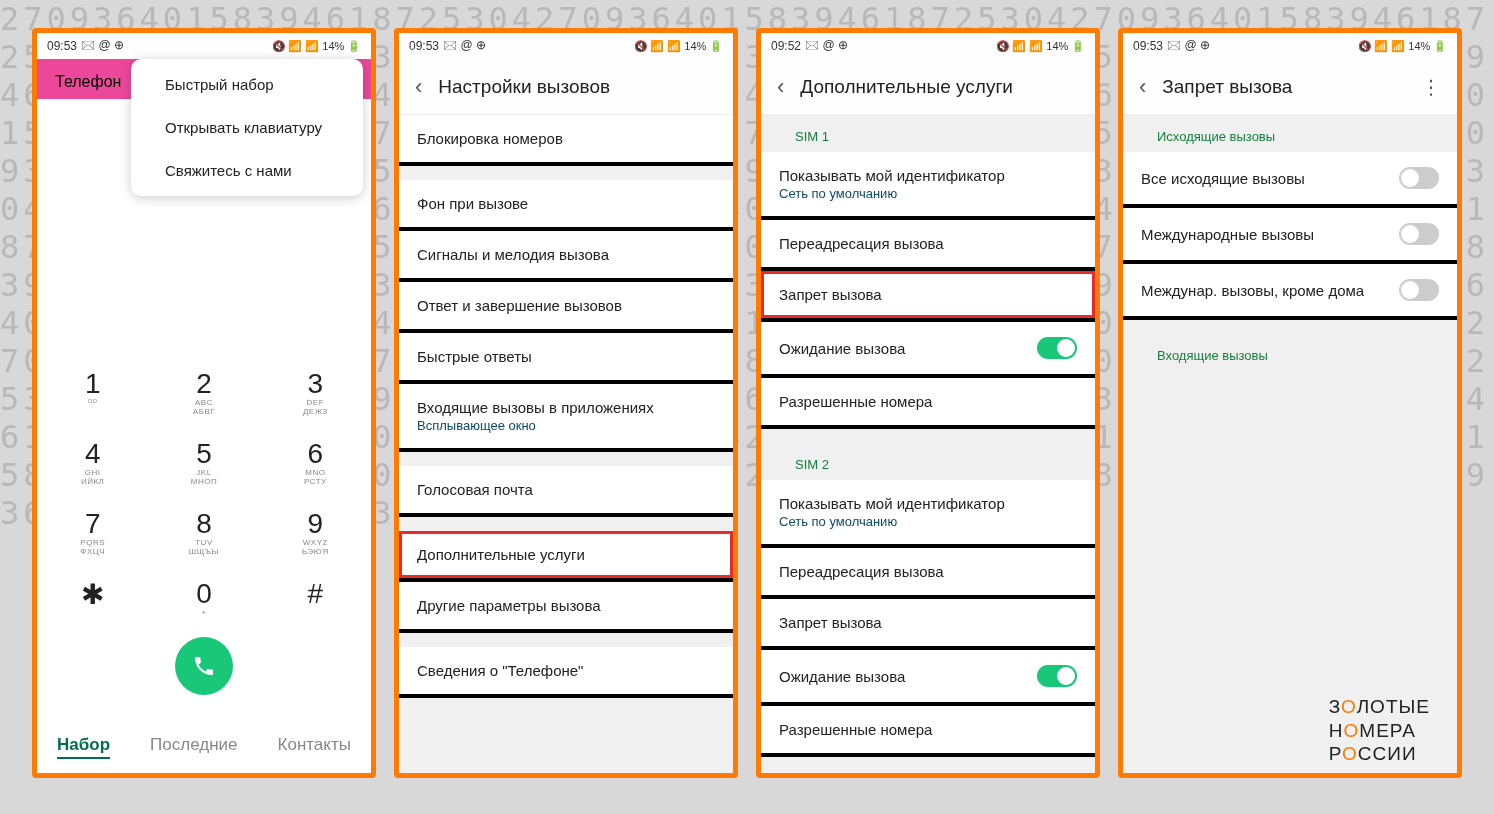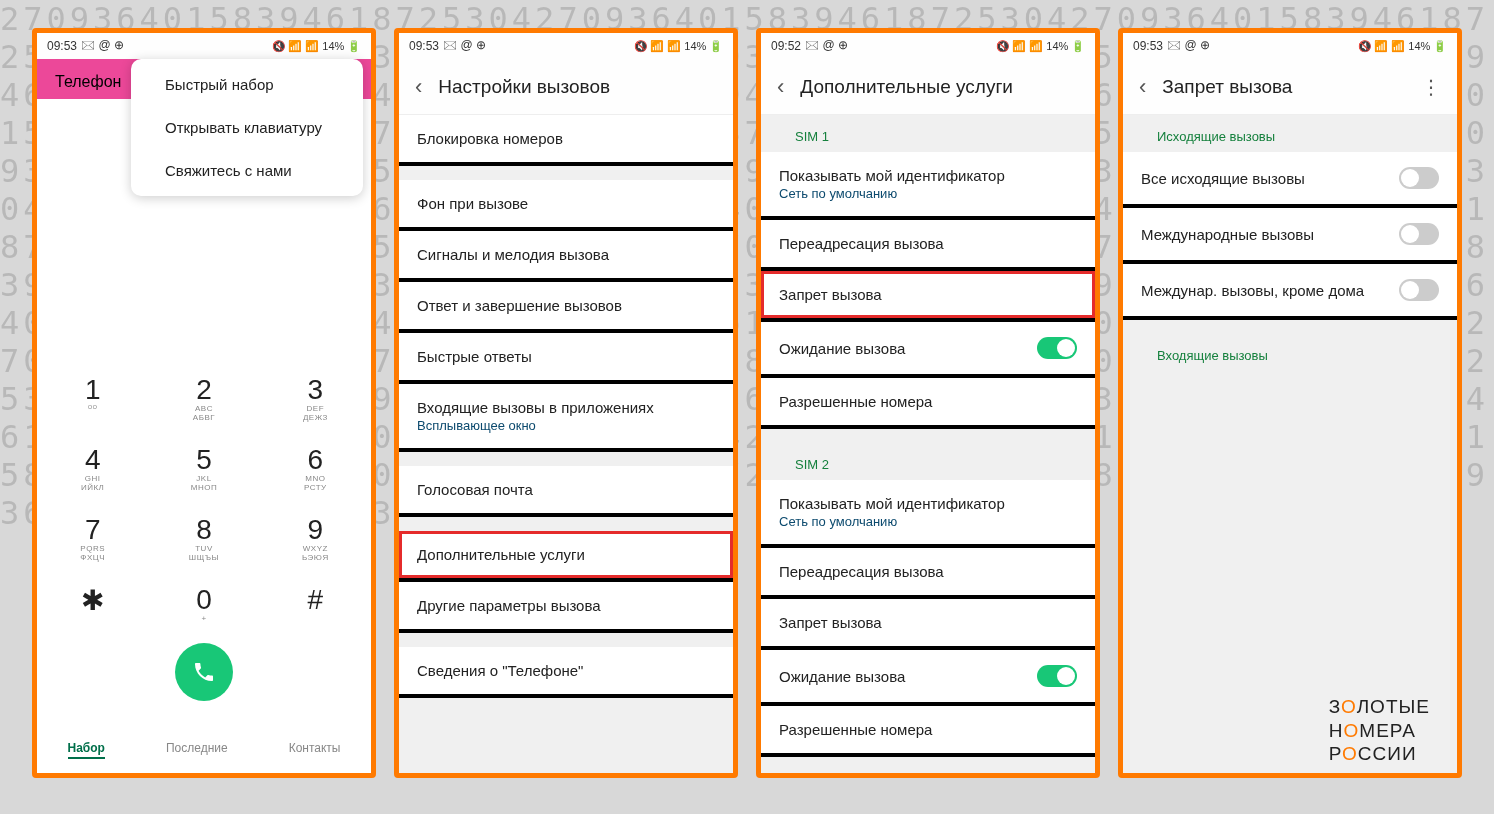--- a/index.html
+++ b/index.html
@@ -29,21 +29,21 @@
 .dialer-top{background:#ec4899;padding:14px 18px 8px;position:relative}
 .popup-menu{position:absolute;top:0;right:8px;background:#fff;border-radius:10px;box-shadow:0 2px 12px rgba(0,0,0,0.2);width:232px;padding:4px 16px;z-index:5}
 .popup-item{padding:13px 18px;font-size:15px;color:#222}
 .popup-item.highlight{box-shadow:inset 0 0 0 3px #e52b2b}
 .dialpad{background:#fff;padding:12px 0}
 .dialpad-grid{display:grid;grid-template-columns:repeat(3,1fr);row-gap:10px}
 .dial-key{display:flex;flex-direction:column;align-items:center;padding:6px 0}
 .dial-num{font-size:28px;color:#222;font-weight:300}
 .dial-sub{font-size:8px;color:#888;letter-spacing:0.5px;text-align:center;margin-top:-2px}
 .call-btn{width:58px;height:58px;border-radius:50%;background:#18c777;display:flex;align-items:center;justify-content:center;margin:14px auto}
-.bottom-tabs{display:flex;justify-content:space-around;padding:14px 0;background:#fff;font-size:12px;color:#888}
+.bottom-tabs{display:flex;justify-content:space-around;padding:14px 0;background:#fff;font-size:17px;color:#888}
 .bottom-tabs .active{color:#006f4a;font-weight:bold;border-bottom:2px solid #006f4a;padding-bottom:2px}
 .dialer-spacer{flex:1;background:#fff}
 .logo{position:absolute;bottom:48px;right:64px;z-index:3;font-size:19px;font-weight:normal;line-height:1.25;color:#222;text-align:left;letter-spacing:1px}
 .logo .o{color:#ff7a00}
 svg{display:block}
 </style>
 </head>
 <body>
 
 <div class="bg-numbers">27093640158394618725304270936401583946187253042709364015839461872530427093640158394618725304270936401583946187253042709364015839461872530427093640158394618725304270936401583946187253042709364015839461872530427093640158394618725304270936401583946187253042709364015839461872530427093640158394618725304270936401583946187253042709364015839461872530427093640158394618725304270936401583946187253042709364015839461872530427093640158394618725304270936401583946187253042709364015839461872530427093640158394618725304270936401583946187253042709364015839461872530427093640158394618725304270936401583946187253042709364015839461872530427093640158394618725304270936401583946187253042709364015839461872530427093640158394618725304270936401583946187253042709364015839461872530427093640158394618725304270936401583946187253042709364015839461872530427093640158394618725304</div>

